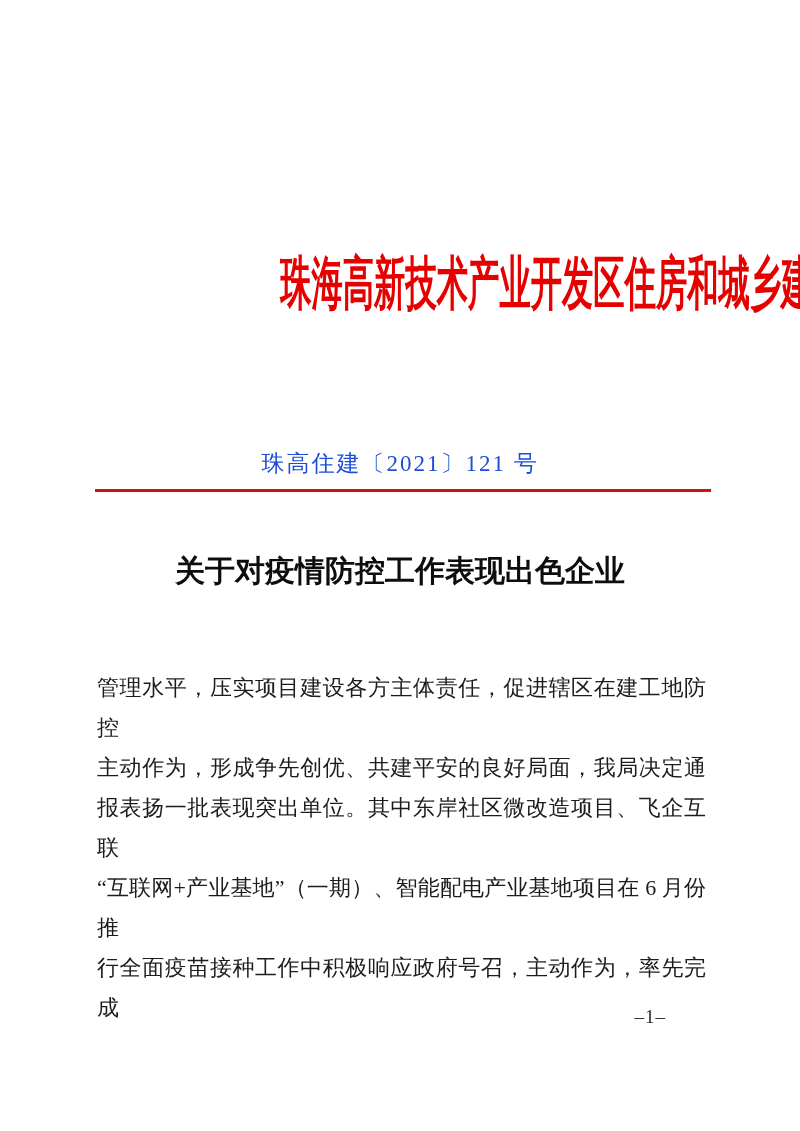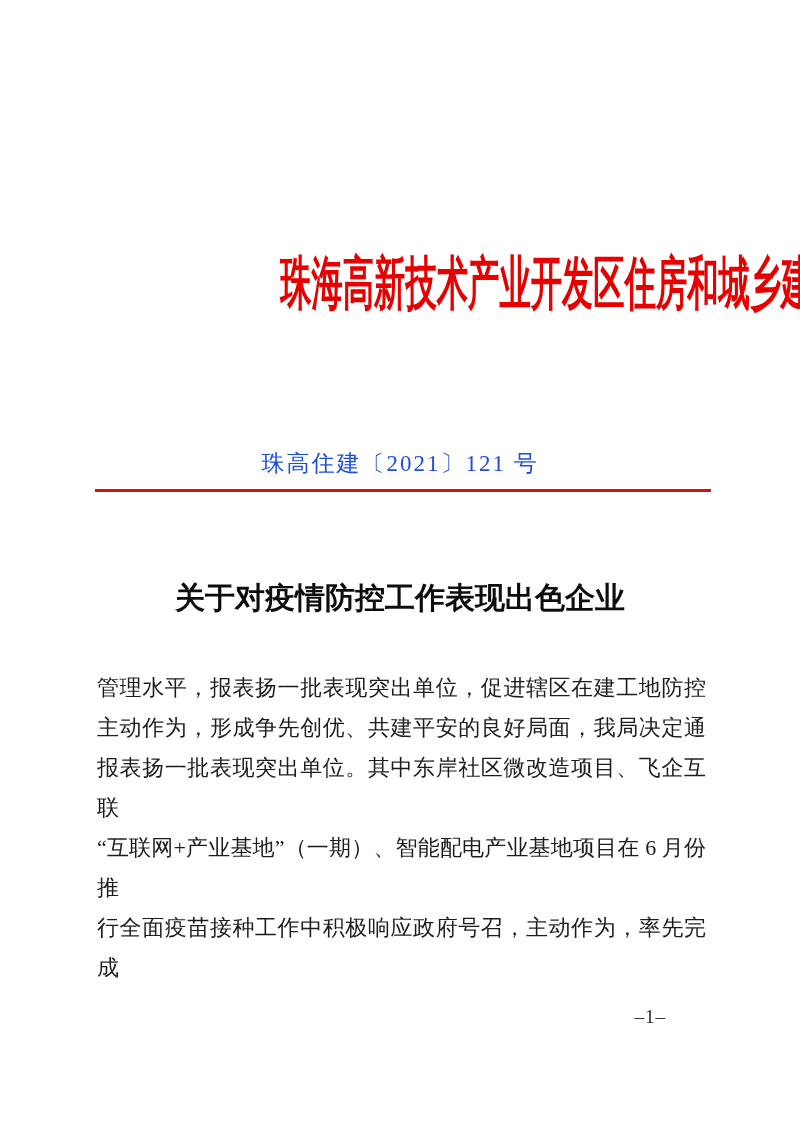--- a/index.html
+++ b/index.html
@@ -55,21 +55,20 @@
   .doc-title {
     position: absolute;
     top: 551px;
     left: 0;
     width: 800px;
     text-align: center;
     font-size: 30px;
     line-height: 40px;
     font-weight: bold;
     color: #0d0d0d;
-    margin-top: 27px;
   }
   
   .body-block {
     position: absolute;
     top: 668px;
     left: 97px;
     width: 609px;
     font-size: 22px;
     line-height: 40px;
     color: #1c1c1c;
@@ -98,21 +97,21 @@
 
   <div class="doc-number">珠高住建〔2021〕121 号</div>
 
   <div class="red-line" style="background: rgb(208, 18, 18);"></div>
 
   <div class="doc-title">
     <div>关于对疫情防控工作表现出色企业</div>
   </div>
 
   <div class="body-block">
-      <div class="body-line fill">管理水平，报表扬一批表现突出单位，促进辖区在建工地防控</div>
+      <div class="body-line fill">管理水平，压实项目建设各方主体责任，促进辖区在建工地防控</div>
       <div class="body-line fill">主动作为，形成争先创优、共建平安的良好局面，我局决定通</div>
       <div class="body-line fill">报表扬一批表现突出单位。其中东岸社区微改造项目、飞企互联</div>
       <div class="body-line fill">“互联网+产业基地”（一期）、智能配电产业基地项目在 6 月份推</div>
       <div class="body-line fill">行全面疫苗接种工作中积极响应政府号召，主动作为，率先完成</div>
     </div>
 
   <div class="page-num">–1–</div>
 
 </div>
 

